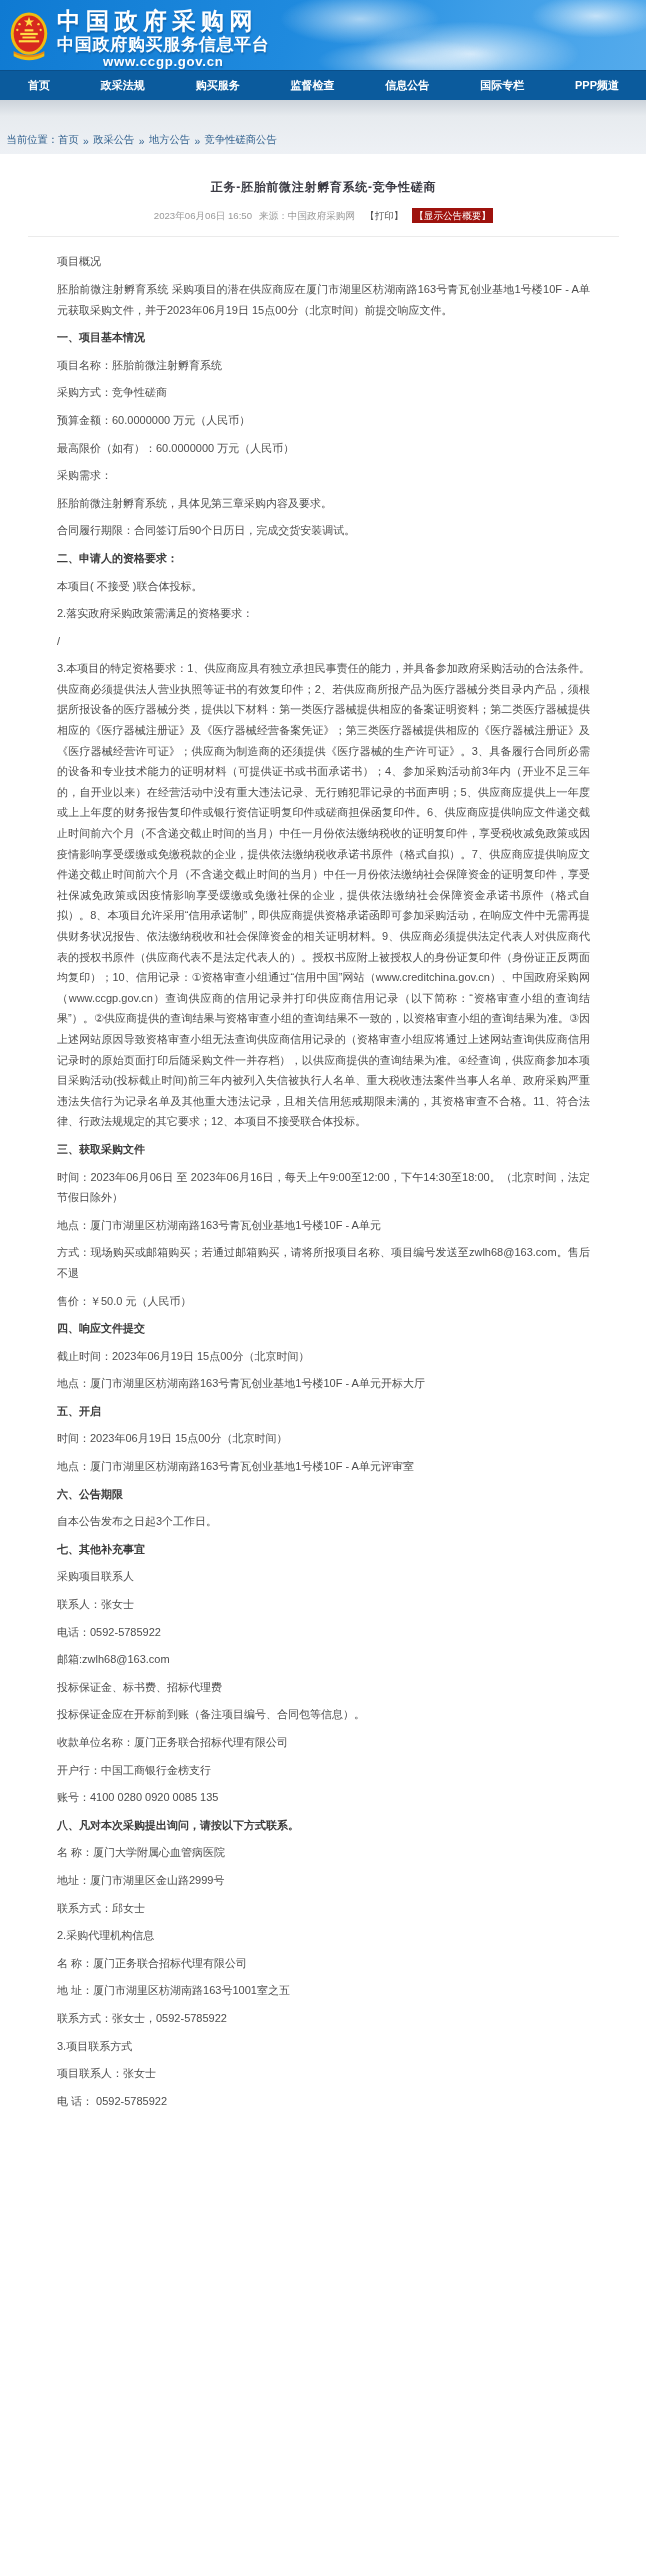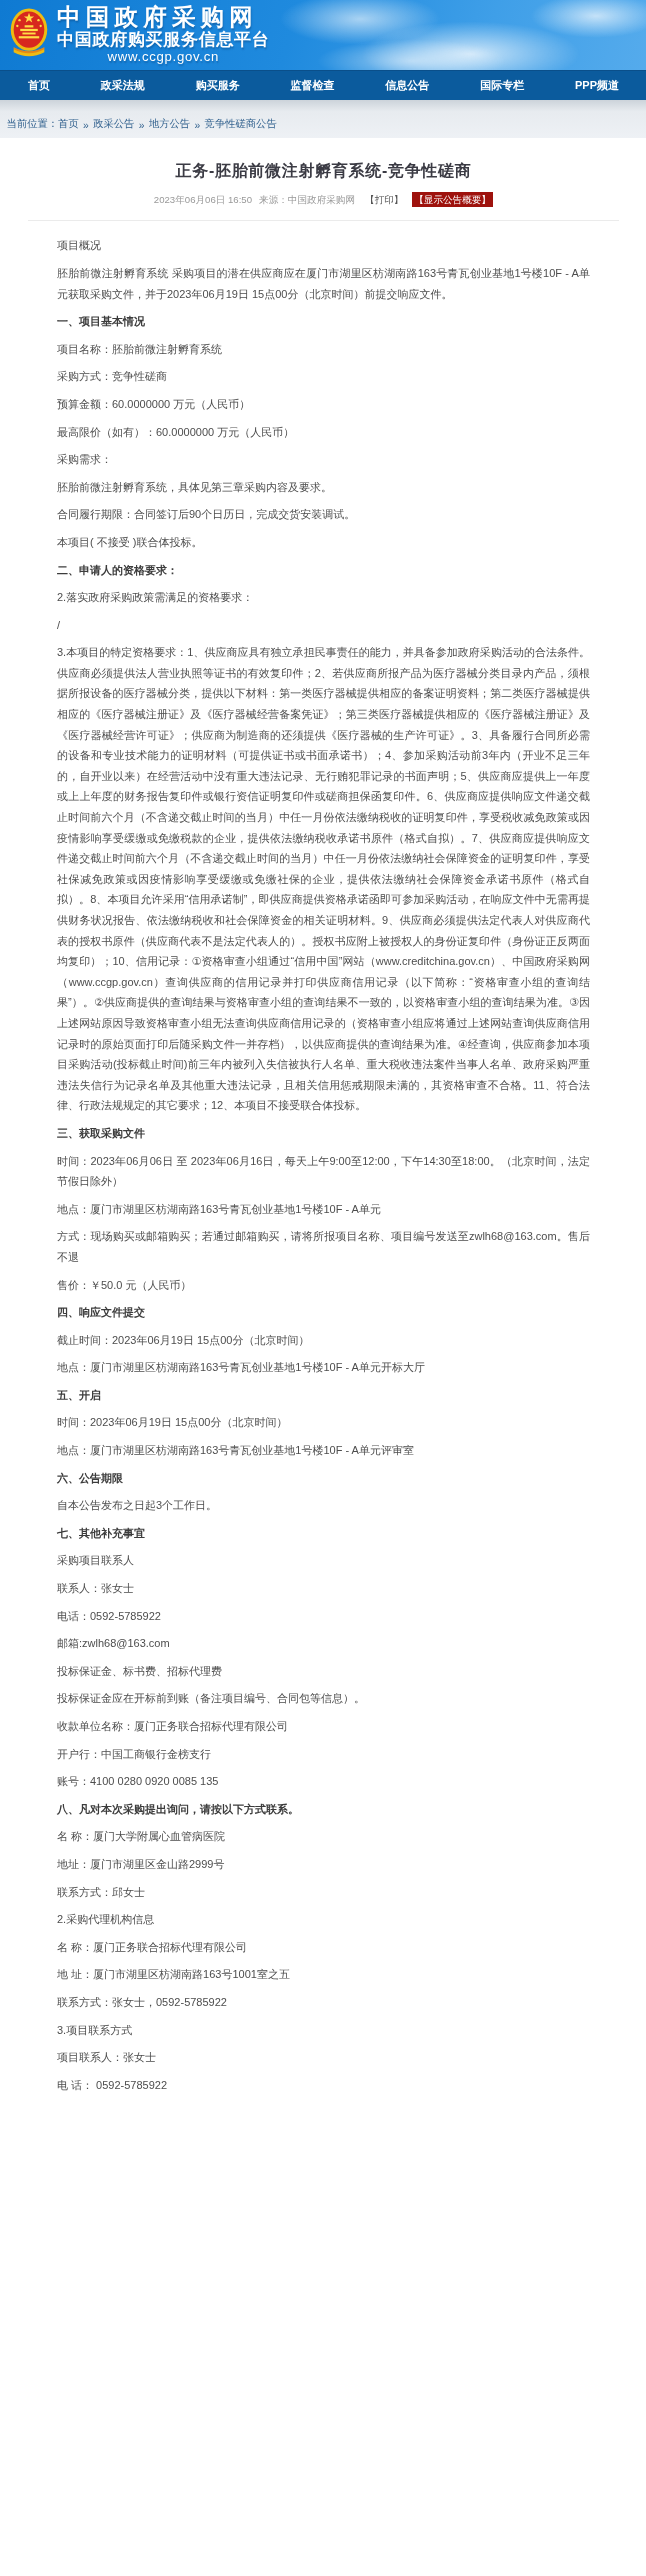--- a/index.html
+++ b/index.html
@@ -2,55 +2,55 @@
 <html style="font-size:11.8px"><head>
 <meta charset="utf-8">
 <style>
   html,body { margin:0; padding:0; background:#fff; }
   body { width:647px; font-family:"Liberation Sans","DejaVu Sans",sans-serif; }
 
   
   .site-header {
     height:70px; position:relative; overflow:hidden;
     background:linear-gradient(105deg,#0f7ad2 0%,#1f8ade 45%,#3f9fe8 75%,#55abec 100%);
-    display:flex; align-items:center; box-sizing:border-box; padding-left:10.3px;
+    display:flex; align-items:flex-end; box-sizing:border-box; padding-left:10.3px;
   }
   .cloud { position:absolute; border-radius:50%; filter:blur(0.7px);
     background:radial-gradient(ellipse at center, rgba(255,255,255,.75), rgba(255,255,255,0) 70%); }
   .cloud.c1 { width:221px; height:66px; right:66px;  top:20.6px; }
   .cloud.c2 { width:162px; height:52px; right:206px; top:-7.4px; opacity:.8; }
   .cloud.c3 { width:132px; height:44px; right:-14.7px; top:-5.9px;  opacity:.9; }
   .cloud.c4 { width:191px; height:44px; right:140px; bottom:-13.2px; opacity:.7; }
   .brand { display:flex; align-items:center; gap:8.8px; position:relative; z-index:2; }
   .brand-text { color:#fff; text-shadow:0.7px 1.5px 1.5px rgba(10,70,130,.45); }
   .brand-line1 { font-size:23.5px; font-weight:bold; letter-spacing:5.2px; line-height:25px; }
   .brand-line2 { font-size:17px; font-weight:bold; letter-spacing:0.7px; line-height:19px; margin-top:0.7px; }
-  .brand-line3 { font-size:13.2px; font-weight:normal; letter-spacing:0.7px; line-height:16px; text-align:center; }
+  .brand-line3 { font-size:13.2px; font-weight:bold; letter-spacing:0.7px; line-height:16px; text-align:center; }
 
   
   .main-nav {
     height:30px; background:#0b5b9d; border-top:0.7px solid #0a4f8a;
     display:flex; align-items:center; justify-content:space-between;
     padding:0 28px; box-sizing:border-box;
   }
   .nav-item { color:#fff; font-size:11px; font-weight:bold; cursor:pointer; white-space:nowrap; }
 
   
   .crumb-strip {
-    height:38px; background:linear-gradient(180deg,#ccd3da 0%,#e7ebef 30%,#eef1f5 100%);
+    height:54px; background:linear-gradient(180deg,#ccd3da 0%,#e7ebef 30%,#eef1f5 100%);
     display:flex; align-items:flex-end; padding:0 0 6.6px 6.6px; box-sizing:border-box;
     font-size:10.3px; color:#33628f;
   }
   .crumb-strip a { color:#33628f; text-decoration:none; cursor:pointer; }
   .crumb-sep { margin:0 4.4px; color:#33628f; }
 
   
   .article { background:#fff; }
   .article-head { text-align:center; padding:22px 29px 13.2px; margin:0 28px; border-bottom:0.7px solid #ebebeb; }
-  .article-title { font-size:16px; font-weight:bold; color:#3b3b44; margin:0; letter-spacing:0.7px; line-height:22px; }
+  .article-title { font-size:12px; font-weight:bold; color:#3b3b44; margin:0; letter-spacing:0.7px; line-height:22px; }
   .article-meta { margin-top:11.8px; font-size:9.6px; color:#999; }
   .meta-datetime { margin-right:4.4px; }
   .meta-source { margin-right:7.4px; }
   .meta-print { color:#555; cursor:pointer; margin-right:5.9px; }
   .meta-badge { background:#9e120d; color:#fff; padding:1.5px 2.2px 2.2px; cursor:pointer; }
 
   .article-body { padding:7.4px 57px 20.6px; }
   .para { font-size:11px; line-height:20.6px; color:#4d4d4d; margin:7px 0; text-align:justify; }
   .para.bold { font-weight:bold; color:#3c3c3c; }
 </style>
@@ -123,22 +123,22 @@
       <p class="para">项目概况</p>
       <p class="para">胚胎前微注射孵育系统 采购项目的潜在供应商应在厦门市湖里区枋湖南路163号青瓦创业基地1号楼10F - A单元获取采购文件，并于2023年06月19日 15点00分（北京时间）前提交响应文件。</p>
       <p class="para bold">一、项目基本情况</p>
       <p class="para">项目名称：胚胎前微注射孵育系统</p>
       <p class="para">采购方式：竞争性磋商</p>
       <p class="para">预算金额：60.0000000 万元（人民币）</p>
       <p class="para">最高限价（如有）：60.0000000 万元（人民币）</p>
       <p class="para">采购需求：</p>
       <p class="para">胚胎前微注射孵育系统，具体见第三章采购内容及要求。</p>
       <p class="para">合同履行期限：合同签订后90个日历日，完成交货安装调试。</p>
+      <p class="para bold">二、申请人的资格要求：</p>
       <p class="para">本项目( 不接受 )联合体投标。</p>
-      <p class="para bold">二、申请人的资格要求：</p>
       <p class="para">2.落实政府采购政策需满足的资格要求：</p>
       <p class="para">/</p>
       <p class="para">3.本项目的特定资格要求：1、供应商应具有独立承担民事责任的能力，并具备参加政府采购活动的合法条件。供应商必须提供法人营业执照等证书的有效复印件；2、若供应商所报产品为医疗器械分类目录内产品，须根据所报设备的医疗器械分类，提供以下材料：第一类医疗器械提供相应的备案证明资料；第二类医疗器械提供相应的《医疗器械注册证》及《医疗器械经营备案凭证》；第三类医疗器械提供相应的《医疗器械注册证》及《医疗器械经营许可证》；供应商为制造商的还须提供《医疗器械的生产许可证》。3、具备履行合同所必需的设备和专业技术能力的证明材料（可提供证书或书面承诺书）；4、参加采购活动前3年内（开业不足三年的，自开业以来）在经营活动中没有重大违法记录、无行贿犯罪记录的书面声明；5、供应商应提供上一年度或上上年度的财务报告复印件或银行资信证明复印件或磋商担保函复印件。6、供应商应提供响应文件递交截止时间前六个月（不含递交截止时间的当月）中任一月份依法缴纳税收的证明复印件，享受税收减免政策或因疫情影响享受缓缴或免缴税款的企业，提供依法缴纳税收承诺书原件（格式自拟）。7、供应商应提供响应文件递交截止时间前六个月（不含递交截止时间的当月）中任一月份依法缴纳社会保障资金的证明复印件，享受社保减免政策或因疫情影响享受缓缴或免缴社保的企业，提供依法缴纳社会保障资金承诺书原件（格式自拟）。8、本项目允许采用“信用承诺制”，即供应商提供资格承诺函即可参加采购活动，在响应文件中无需再提供财务状况报告、依法缴纳税收和社会保障资金的相关证明材料。9、供应商必须提供法定代表人对供应商代表的授权书原件（供应商代表不是法定代表人的）。授权书应附上被授权人的身份证复印件（身份证正反两面均复印）；10、信用记录：①资格审查小组通过“信用中国”网站（www.creditchina.gov.cn）、中国政府采购网（www.ccgp.gov.cn）查询供应商的信用记录并打印供应商信用记录（以下简称：“资格审查小组的查询结果”）。②供应商提供的查询结果与资格审查小组的查询结果不一致的，以资格审查小组的查询结果为准。③因上述网站原因导致资格审查小组无法查询供应商信用记录的（资格审查小组应将通过上述网站查询供应商信用记录时的原始页面打印后随采购文件一并存档），以供应商提供的查询结果为准。④经查询，供应商参加本项目采购活动(投标截止时间)前三年内被列入失信被执行人名单、重大税收违法案件当事人名单、政府采购严重违法失信行为记录名单及其他重大违法记录，且相关信用惩戒期限未满的，其资格审查不合格。11、符合法律、行政法规规定的其它要求；12、本项目不接受联合体投标。</p>
       <p class="para bold">三、获取采购文件</p>
       <p class="para">时间：2023年06月06日 至 2023年06月16日，每天上午9:00至12:00，下午14:30至18:00。（北京时间，法定节假日除外）</p>
       <p class="para">地点：厦门市湖里区枋湖南路163号青瓦创业基地1号楼10F - A单元</p>
       <p class="para">方式：现场购买或邮箱购买；若通过邮箱购买，请将所报项目名称、项目编号发送至zwlh68@163.com。售后不退</p>
       <p class="para">售价：￥50.0 元（人民币）</p>
       <p class="para bold">四、响应文件提交</p>
       <p class="para">截止时间：2023年06月19日 15点00分（北京时间）</p>

